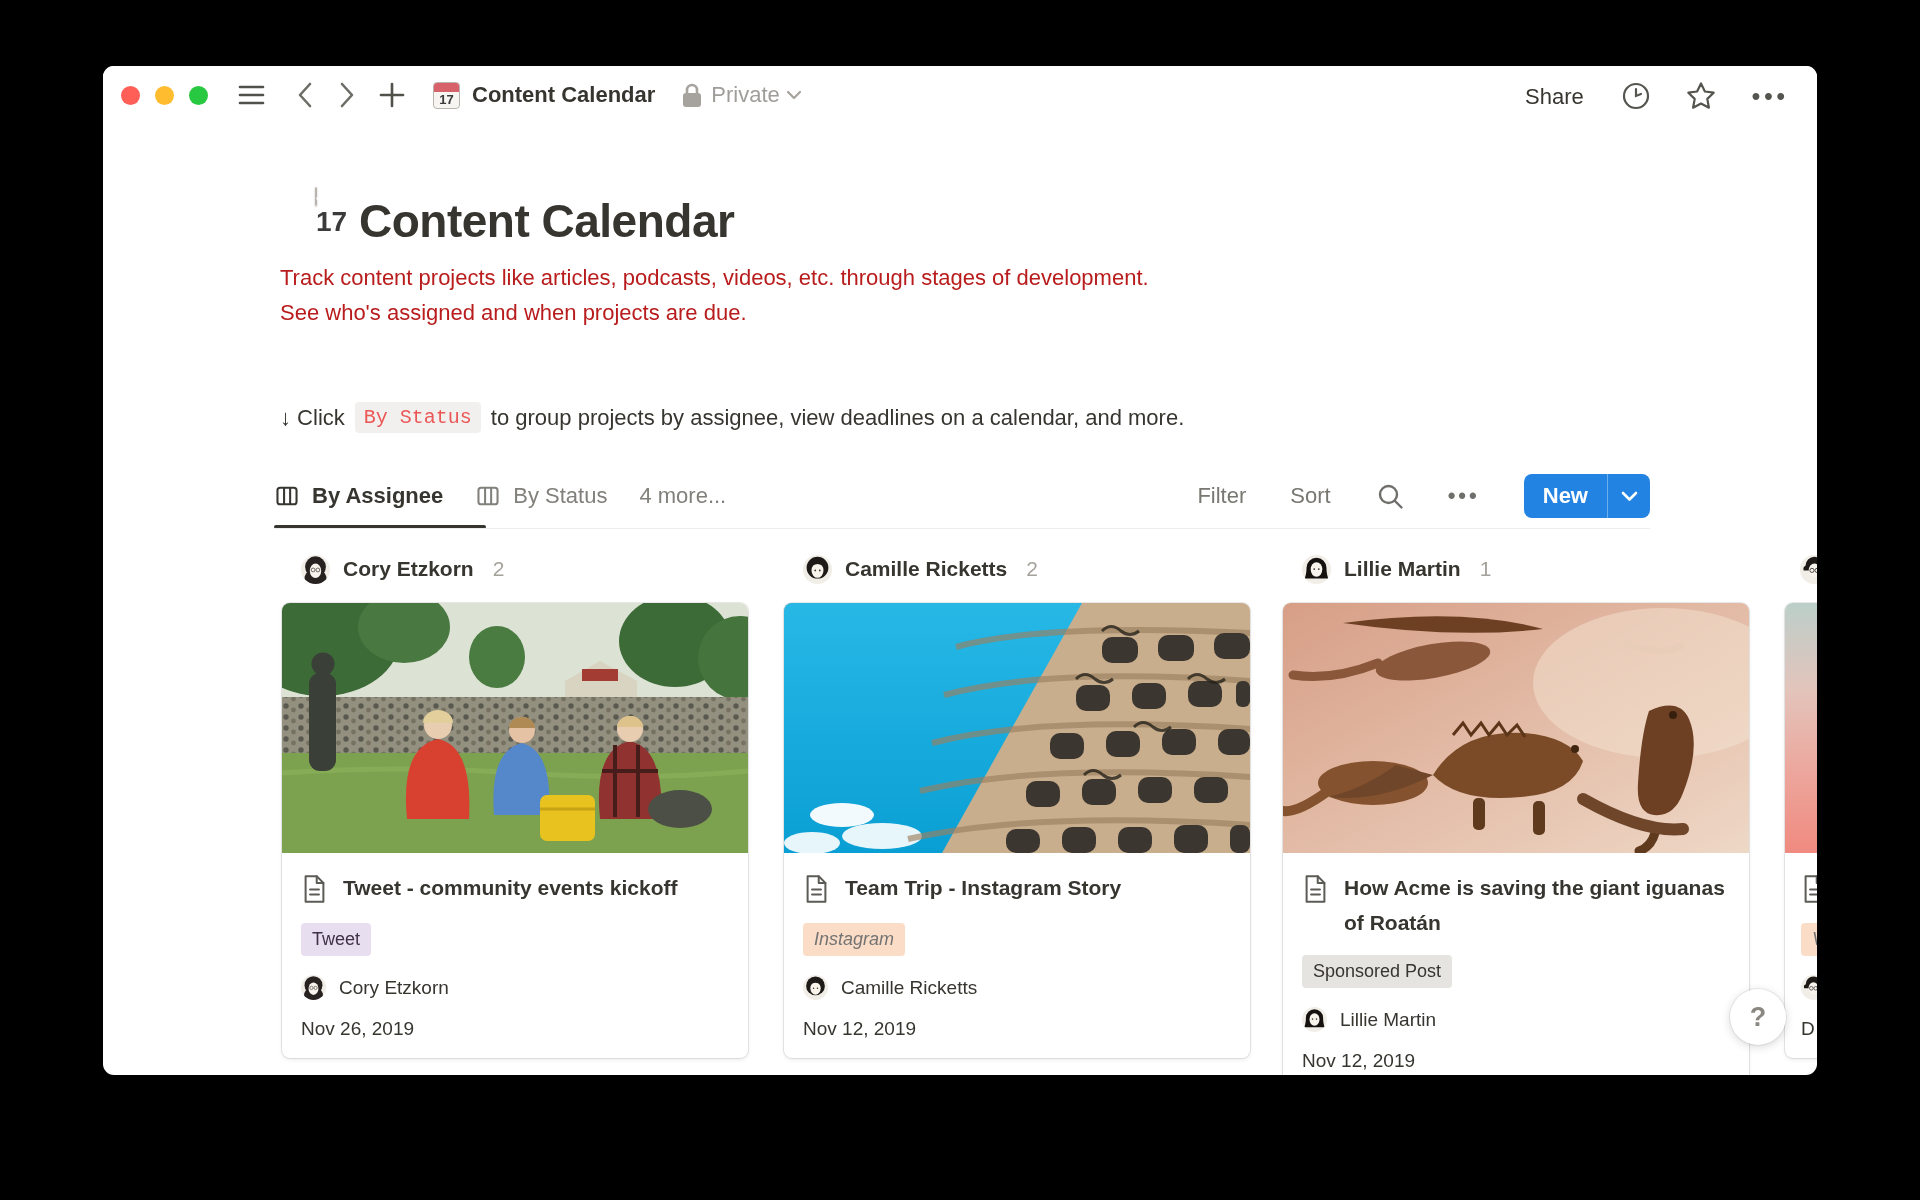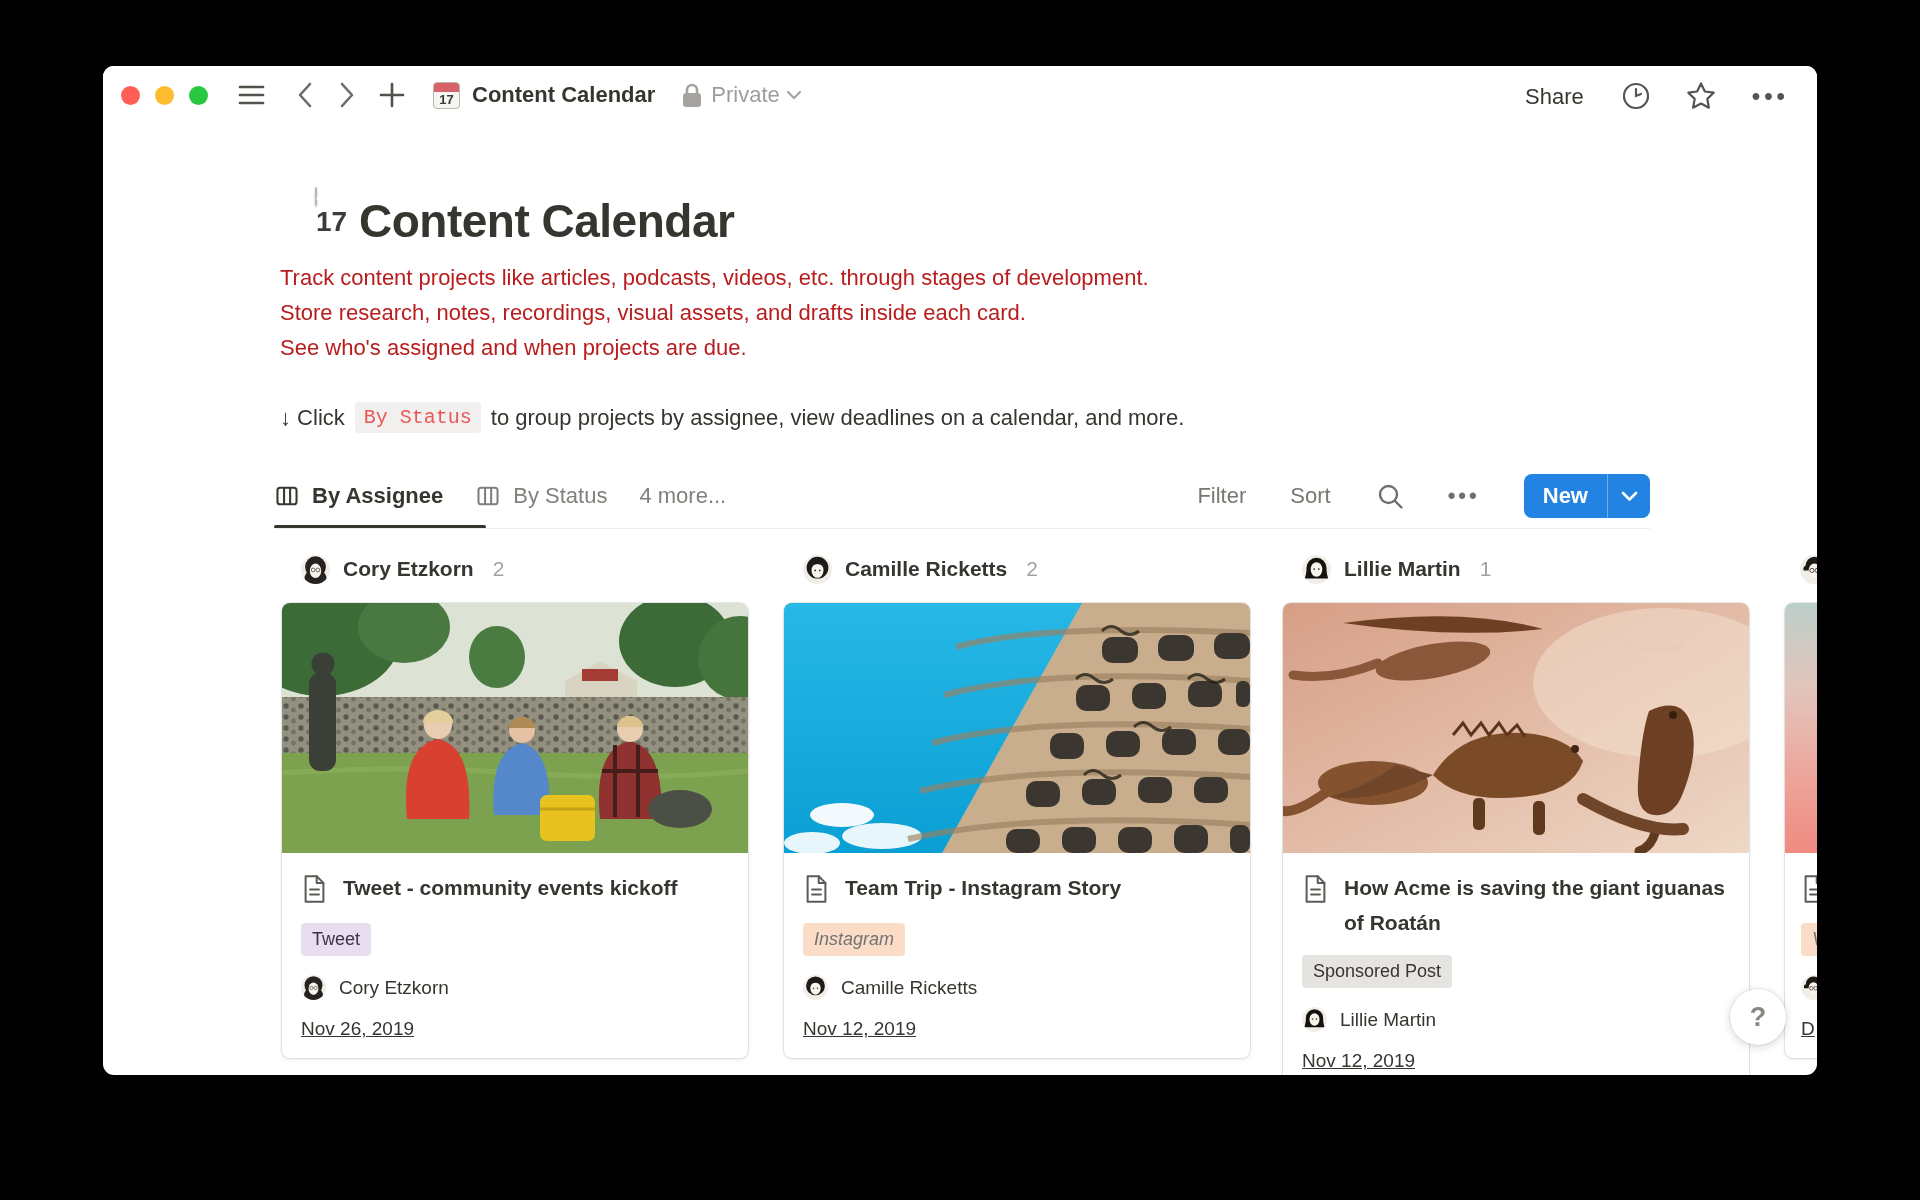--- a/index.html
+++ b/index.html
@@ -82,21 +82,21 @@
   .card-body{padding:17px 20px 18px 19px;}
   .card-title-row{display:flex;}
   .card-title-row .picon{flex:none;margin-top:4px;margin-right:15px;color:#5c5b56;}
   .card-title{font-size:21px;font-weight:700;line-height:35px;color:#37352f;}
   .tag{display:inline-block;margin-top:15px;font-size:18px;padding:4px 11px;border-radius:4px;line-height:25px;}
   .tag-purple{background:#e7def0;color:#3f3247;}
   .tag-orange{background:#fbddc7;color:#737373;font-style:italic;}
   .tag-gray{background:#e5e4e1;color:#373530;}
   .assignee-row{display:flex;align-items:center;margin-top:19px;}
   .assignee-name{margin-left:13px;font-size:19px;color:#37352f;}
-  .card-date{margin-top:18px;font-size:19px;color:#37352f;text-decoration:underline;}
+  .card-date{margin-top:18px;font-size:19px;color:#37352f;}
   
   .help-btn{position:absolute;left:1627px;top:923px;width:56px;height:56px;border-radius:50%;background:#fff;
             box-shadow:0 2px 10px rgba(0,0,0,.16), 0 0 0 1px rgba(15,15,15,.06);
             display:flex;align-items:center;justify-content:center;font-size:27px;font-weight:700;color:#898780;}
 </style>
 </head>
 <body>
 
 <div class="window">
 
@@ -168,21 +168,20 @@
   <div class="page-icon">
     <span class="cal-emoji cal-lg">
       <span class="band">JUL</span>
       <span class="day">17</span>
     </span>
   </div>
   <h1 class="page-title">Content Calendar</h1>
 
   <div class="page-desc">
     <p>Track content projects like articles, podcasts, videos, etc. through stages of development.</p>
-    <p>Store research, notes, recordings, visual assets, and drafts inside each card.</p>
     <p>See who's assigned and when projects are due.</p>
   </div>
 
   <div class="callout-row">
     <span>↓ Click</span>
     <span class="code-chip">By Status</span>
     <span>to group projects by assignee, view deadlines on a calendar, and more.</span>
   </div>
 
   <div class="collection-bar">

